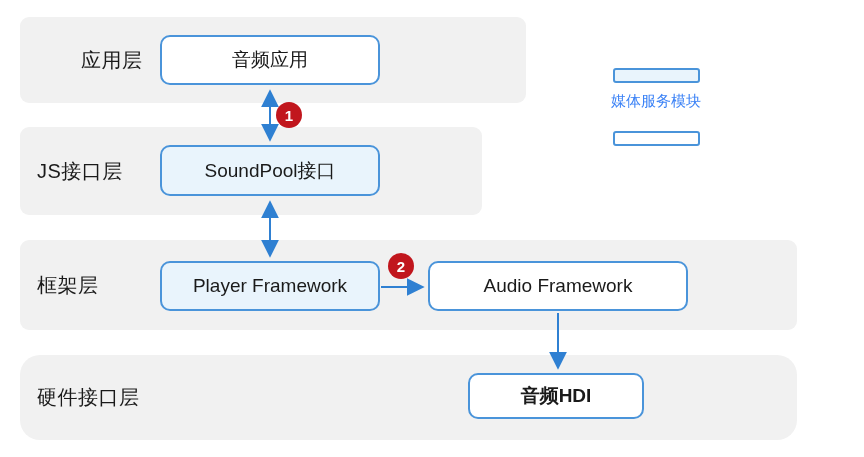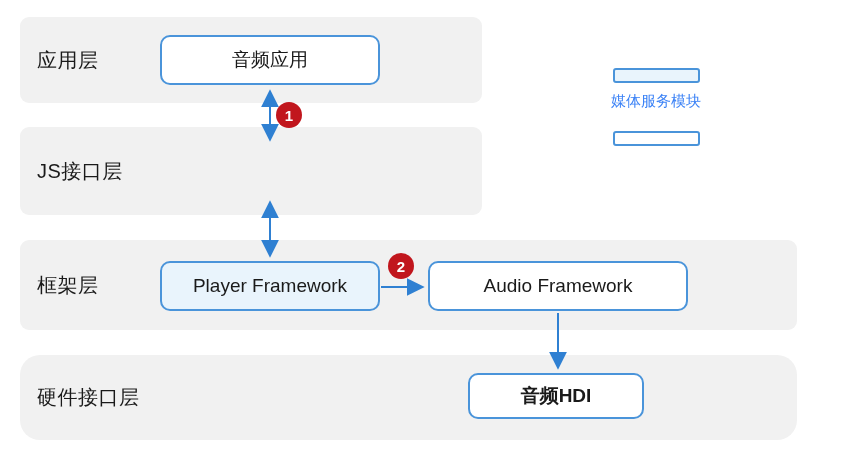--- a/index.html
+++ b/index.html
@@ -19,21 +19,21 @@
     display: flex;
     align-items: center;
   }
   .band-label {
     padding-left: 17px;
     font-size: 20px;
     letter-spacing: 0.5px;
     color: #1a1a1a;
     white-space: nowrap;
   }
-  .band-app  { left: 20px; top: 17px;  width: 462px; height: 86px; }
+  .band-app  { left: 20px; top: 17px;  width: 462px; height: 86px; padding-left: 44px; }
   .band-js   { left: 20px; top: 127px; width: 462px; height: 88px; }
   .band-fw   { left: 20px; top: 240px; width: 777px; height: 90px; }
   .band-hdi  { left: 20px; top: 355px; width: 777px; height: 85px; border-radius: 20px; }
 
   .node {
     position: absolute;
     box-sizing: border-box;
     border: 2px solid #4a94da;
     border-radius: 10px;
     background: #ffffff;
@@ -119,20 +119,21 @@
         <path d="M0,0 L10,5 L0,10 Z" fill="#2f80d2"></path>
       </marker>
     </defs>
     <line x1="270" y1="92" x2="270" y2="139" stroke="#2f80d2" stroke-width="2" marker-start="url(#arrow)" marker-end="url(#arrow)"></line>
     <line x1="270" y1="203" x2="270" y2="255" stroke="#2f80d2" stroke-width="2" marker-start="url(#arrow)" marker-end="url(#arrow)"></line>
     <line x1="381" y1="287" x2="422" y2="287" stroke="#2f80d2" stroke-width="2" marker-end="url(#arrow)"></line>
     <line x1="558" y1="313" x2="558" y2="367" stroke="#2f80d2" stroke-width="2" marker-end="url(#arrow)"></line>
   </svg>
 
   <div class="node node-audio-app">音频应用</div>
+  <div class="node media node-soundpool">SoundPool接口</div>
   <div class="node node-audio-fw">Audio Framework</div>
   <div class="node media node-player-fw">Player Framework</div>
   <div class="node node-audio-hdi">音频HDI</div>
 
   <div class="badge badge-1">1</div>
   <div class="badge badge-2">2</div>
 
   <div class="legend-swatch media swatch-media"></div>
   <div class="legend-label label-media">媒体服务模块</div>
   <div class="legend-swatch swatch-peripheral"></div>

